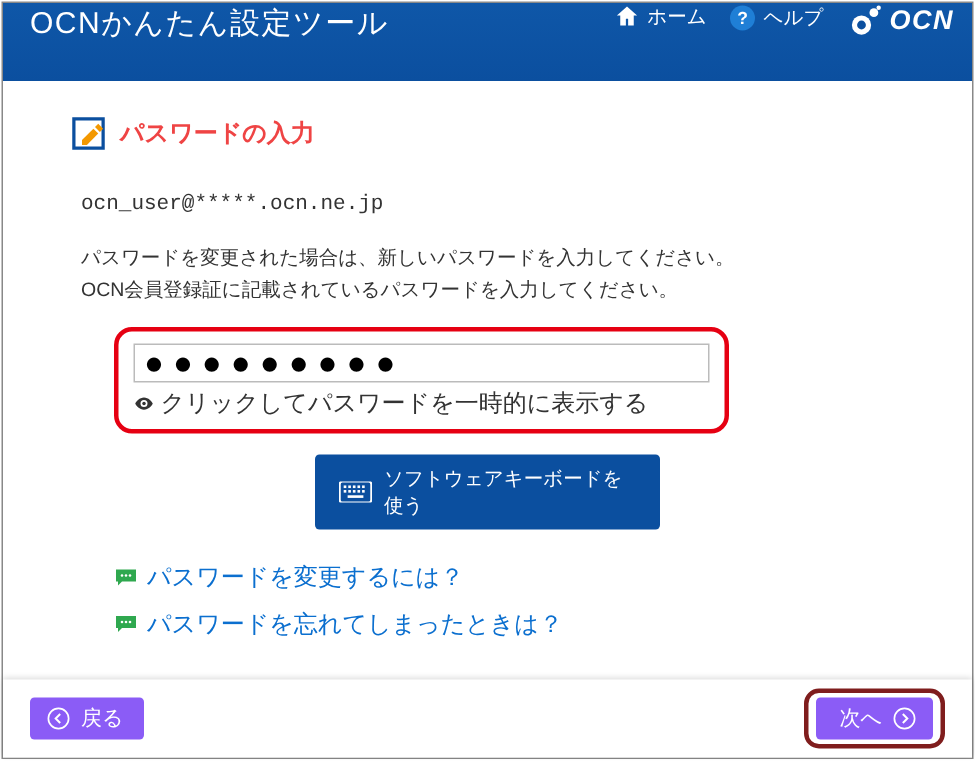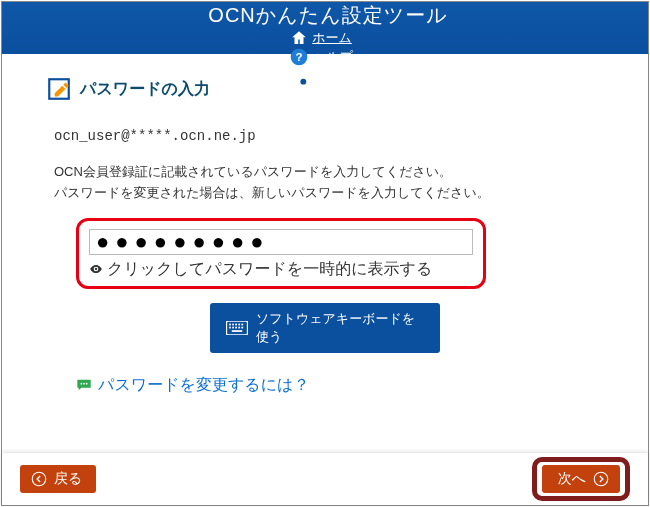--- a/index.html
+++ b/index.html
@@ -19,38 +19,36 @@
     margin: 1px;
     display: flex;
     flex-direction: column;
     position: relative;
   }
   
   .header {
     background: linear-gradient(to bottom,#0f57a8 0%,#0b4f9f 100%);
     height: 52px;
     display: flex;
-    align-items: center;
+    align-items: flex-start;
     padding: 0 12px 0 18px;
     color: #fff;
-    flex-direction: column;
   }
   .app-title {
     font-size: 20px;
     font-weight: 400;
     letter-spacing: 1px;
     flex: 1;
   }
   .hdr-link {
     display: flex;
     align-items: center;
     margin-right: 14px;
     font-size: 13px;
     cursor: pointer;
-    text-decoration: underline;
   }
   .hdr-link span.icon { margin-right: 4px; display: inline-flex; }
   .ocn-logo {
     display: flex;
     align-items: center;
     font-weight: bold;
     font-size: 18px;
     letter-spacing: 1px;
     margin-left: 4px;
     font-style: italic;
@@ -60,21 +58,21 @@
   
   .content {
     flex: 1;
     padding: 22px 44px 0 44px;
   }
   .section-title {
     display: flex;
     align-items: center;
     font-size: 16px;
     font-weight: bold;
-    color: #0c4a6e;
+    color: #ef4444;
     margin-bottom: 26px;
   }
   .section-title .icon { margin-right: 8px; display: inline-flex; }
   .email {
     font-size: 14px;
     margin: 0 0 18px 8px;
     color: #333;
     font-family: Liberation Mono, monospace;
   }
   .instr {
@@ -138,36 +136,36 @@
   
   .footer {
     height: 52px;
     display: flex;
     align-items: center;
     padding: 0 18px;
     box-shadow: 0 -1px 4px rgba(0,0,0,0.15);
     background: #fff;
   }
   .btn {
-    background: #c2410c;
+    background: #8b5cf6;
     color: #fff;
     font-size: 14px;
     border-radius: 3px;
     padding: 5px 14px 5px 10px;
     display: flex;
     align-items: center;
     cursor: pointer;
   }
   .btn .icon { display:inline-flex; }
   .btn.back .icon { margin-right: 6px; }
   .btn.next { padding: 5px 10px 5px 16px; }
   .btn.next .icon { margin-left: 6px; }
   .spacer { flex: 1; }
   .next-wrap {
-    border: 5px solid #7f1d1d;
+    border: 3px solid #7f1d1d;
     border-radius: 10px;
     padding: 3px 5px;
   }
 </style>
 </head>
 <body>
 
 <div class="frame">
 
   <div class="header">
@@ -208,22 +206,22 @@
           <path fill="#f39800" d="M8 16l7-7 3 3-7 7H8z"></path>
           <path fill="#f39800" d="M16 8l2-2 3 3-2 2z"></path>
         </svg>
       </span>
       <span>パスワードの入力</span>
     </div>
 
     <div class="email">ocn_user@*****.ocn.ne.jp</div>
 
     <div class="instr">
+      <div>パスワードを変更された場合は、新しいパスワードを入力してください。</div>
       <div>OCN会員登録証に記載されているパスワードを入力してください。</div>
-      <div>パスワードを変更された場合は、新しいパスワードを入力してください。</div>
     </div>
 
     <div class="pw-box">
       <input class="pw-input" type="text" value="●●●●●●●●●" style="">
       <div class="reveal">
         <span class="icon">
           <svg width="14" height="14" viewBox="0 0 24 24">
               <path fill="#333" d="M12 5c-5 0-9 4.5-10 7 1 2.5 5 7 10 7s9-4.5 10-7c-1-2.5-5-7-10-7zm0 11a4 4 0 110-8 4 4 0 010 8z"></path>
               <circle cx="12" cy="12" r="2" fill="#333"></circle>
             </svg>
@@ -256,20 +254,31 @@
       <span class="icon">
         <svg width="16" height="14" viewBox="0 0 24 20">
             <path fill="#2fa84f" d="M2 2h20v12H8l-4 4V14H2z"></path>
             <circle cx="8" cy="8" r="1.3" fill="#fff"></circle>
             <circle cx="12" cy="8" r="1.3" fill="#fff"></circle>
             <circle cx="16" cy="8" r="1.3" fill="#fff"></circle>
           </svg>
       </span>
       <span>パスワードを変更するには？</span>
     </div>
+    <div class="help-link">
+      <span class="icon">
+        <svg width="16" height="14" viewBox="0 0 24 20">
+            <path fill="#2fa84f" d="M2 2h20v12H8l-4 4V14H2z"></path>
+            <circle cx="8" cy="8" r="1.3" fill="#fff"></circle>
+            <circle cx="12" cy="8" r="1.3" fill="#fff"></circle>
+            <circle cx="16" cy="8" r="1.3" fill="#fff"></circle>
+          </svg>
+      </span>
+      <span>パスワードを忘れてしまったときは？</span>
+    </div>
   </div>
 
   <div class="footer">
     <div class="btn back">
       <span class="icon">
         <svg width="18" height="18" viewBox="0 0 24 24">
             <circle cx="12" cy="12" r="9" fill="none" stroke="#fff" stroke-width="1.5"></circle>
             <path d="M13.5 8l-4 4 4 4" fill="none" stroke="#fff" stroke-width="1.8"></path>
           </svg>
       </span>

